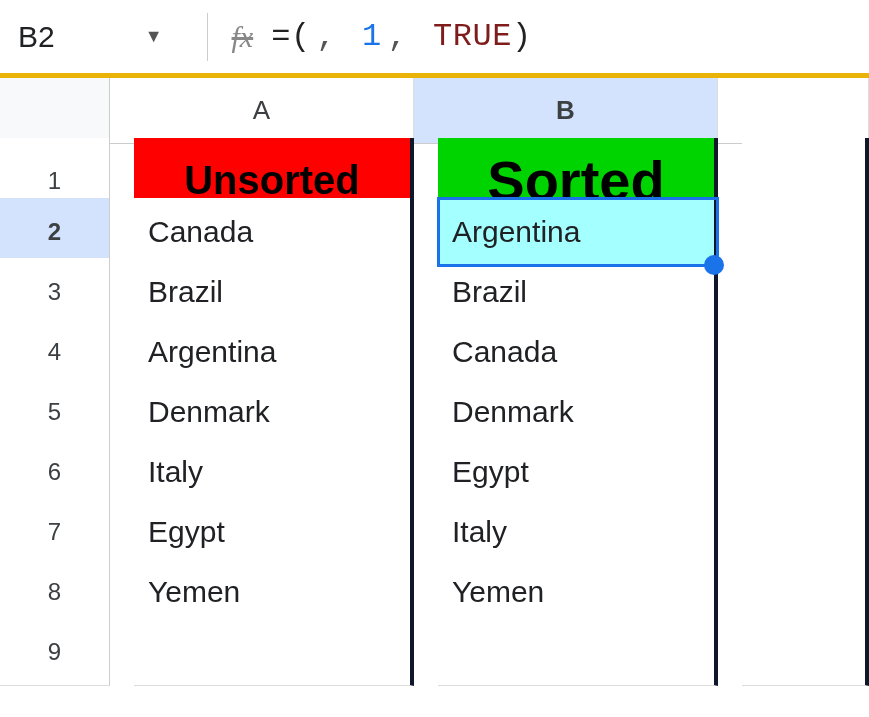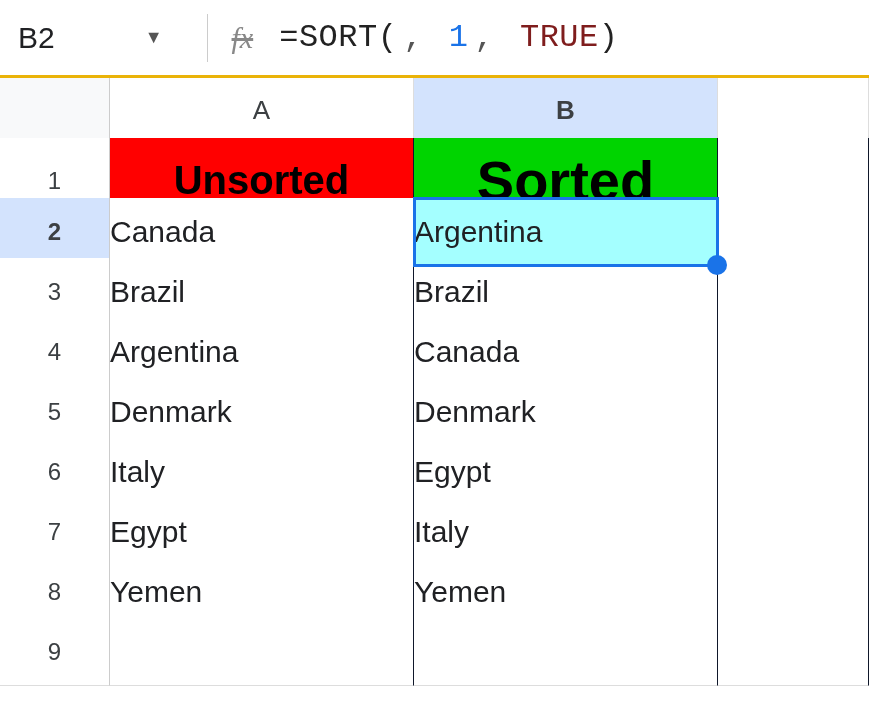--- a/index.html
+++ b/index.html
@@ -7,21 +7,21 @@
       font-family: Arial, sans-serif;
       background: #fff;
       width: 869px;
       height: 717px;
       overflow: hidden;
     }
     .name-box-row {
       display: flex;
       align-items: center;
       height: 78px;
-      border-bottom: 3px solid #eab308;
+      border-bottom: 5px solid #eab308;
       padding: 0 18px;
     }
     .name-box {
       display: flex;
       align-items: center;
       gap: 90px;
       font-size: 30px;
       color: #202124;
       padding-right: 20px;
     }
@@ -34,21 +34,21 @@
       height: 48px;
       background: #ccc;
       margin: 0 24px;
     }
     .fx-label {
       font-family: 'Times New Roman', serif;
       font-style: italic;
       font-size: 30px;
       color: #888;
       text-decoration: line-through;
-      margin-right: 26px;
+      margin-right: 18px;
     }
     .formula-bar {
       font-family: Consolas, 'Courier New', monospace;
       font-size: 32px;
       color: #222;
       display: flex;
       align-items: center;
       letter-spacing: 0.5px;
     }
     .tkn-eq { color: #222; }
@@ -94,29 +94,30 @@
       align-items: center;
       justify-content: center;
       font-size: 24px;
       color: #3c4043;
     }
     .row-header.selected {
       background: #d3e3fd;
       font-weight: 700;
     }
     .cell {
-      border-right: 1px solid #0f172a;
+      border-right: 4px solid #0f172a;
       border-bottom: 1px solid #ddd;
       display: flex;
       align-items: center;
-      padding: 0 0;
+      padding: 0 14px;
       font-size: 30px;
       color: #202124;
       background: #fff;
       position: relative;
+      margin-left: 24px;
     }
     .row1 { height: 86px; }
     .row2, .row3, .row4, .row5, .row6, .row7, .row8, .row9 { height: 68px; }
 
     .hdr-cell-red {
       background: #ff0000;
       color: #000;
       font-size: 40px;
       font-weight: 700;
       justify-content: center;
@@ -151,21 +152,20 @@
 
 <div class="name-box-row">
   <div class="name-box">
     <span>B2</span>
     <span class="dropdown-arrow">▼</span>
   </div>
   <div class="divider-vert"></div>
   <span class="fx-label">fx</span>
   <div class="formula-bar">
     <span class="tkn-eq">=</span>
-    <span class="tkn-fn">SORT</span>
     <span class="tkn-paren">(</span>
     <span class="tkn-comma">,</span>
     <span>&nbsp;</span>
     <span class="tkn-num">1</span>
     <span class="tkn-comma">,</span>
     <span>&nbsp;</span>
     <span class="tkn-bool">TRUE</span>
     <span class="tkn-paren">)</span>
   </div>
 </div>

